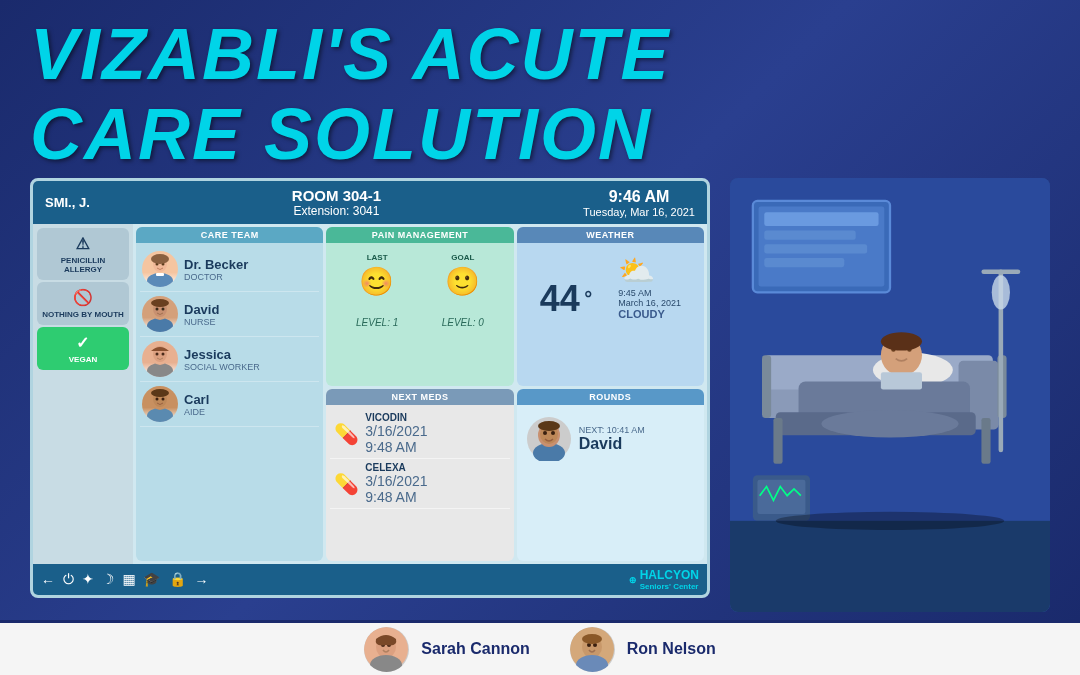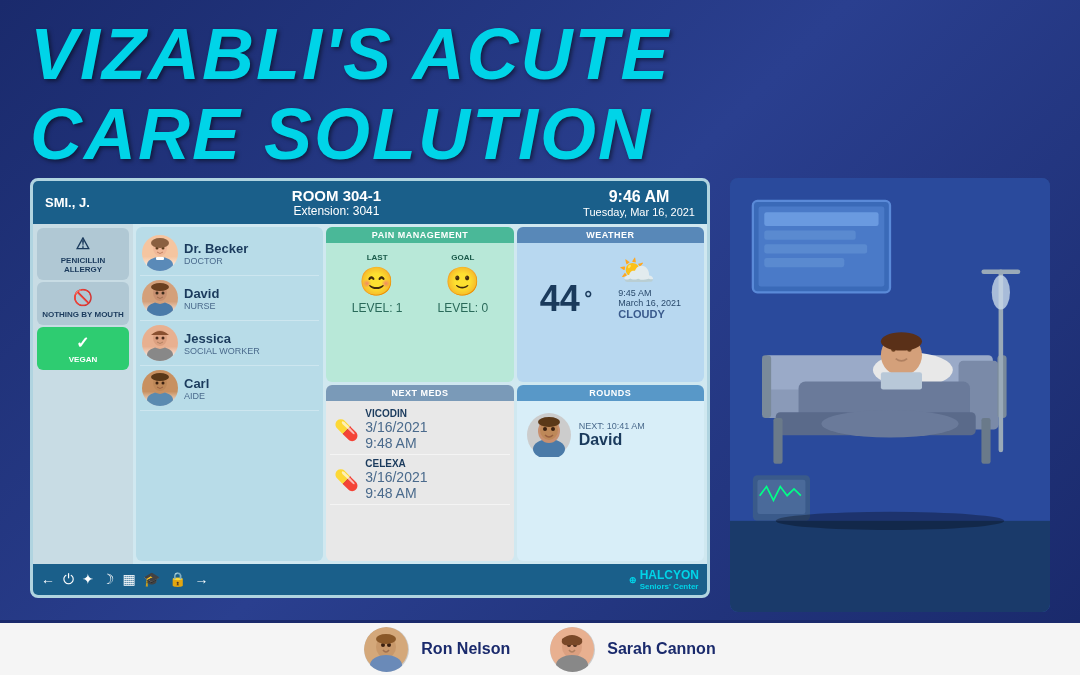--- a/index.html
+++ b/index.html
@@ -227,23 +227,24 @@
       font-weight: bold;
       color: #1a5a4a;
       margin-bottom: 3px;
     }
 
     .smiley {
       font-size: 28px;
     }
 
     .pain-level {
-      font-size: 12px;
+      font-size: 10px;
       color: #2a6a5a;
-      margin-top: 3px;
+      margin-top: 19px;
+      font-style: italic;
     }
 
     
     .weather-panel {
       background: #b8d8f0;
     }
 
     .weather-panel .sb-panel-header {
       background: #5888b8;
     }
@@ -474,20 +475,21 @@
           </div>
           <div class="alert-item vegan">
             <span class="alert-icon">✓</span>
             <span>VEGAN</span>
           </div>
         </div>
 
         <div class="sb-main">
 
           <div class="sb-panel care-team-panel">
+            <div class="sb-panel-header">CARE TEAM</div>
             <div class="sb-panel-content">
               <div class="staff-item">
                 <div class="staff-avatar face-female-1">
                   <svg width="36" height="36" viewBox="0 0 36 36">
                     <ellipse cx="18" cy="14" rx="9" ry="10" fill="#f5c5a0"></ellipse>
                     <ellipse cx="18" cy="30" rx="13" ry="8" fill="#5a8ab8"></ellipse>
                     <ellipse cx="18" cy="13" rx="7" ry="8" fill="#f0b898"></ellipse>
                     <circle cx="15" cy="13" r="1.5" fill="#5a3a1a"></circle>
                     <circle cx="21" cy="13" r="1.5" fill="#5a3a1a"></circle>
                     <path d="M15 17 Q18 20 21 17" stroke="#c08060" fill="none" stroke-width="1"></path>
@@ -713,38 +715,38 @@
         <ellipse cx="140" cy="300" rx="100" ry="8" fill="rgba(0,0,0,0.3)"></ellipse>
       </svg>
     </div>
   </div>
 </div>
 
 <div class="bottom-section">
   <div class="speaker">
     <div class="speaker-photo">
       <svg width="45" height="45" viewBox="0 0 45 45">
+        <circle cx="22" cy="22" r="22" fill="#e8b090"></circle>
+        <ellipse cx="22" cy="20" rx="10" ry="11" fill="#dca080"></ellipse>
+        <circle cx="19" cy="18" r="2" fill="#4a2a1a"></circle>
+        <circle cx="25" cy="18" r="2" fill="#4a2a1a"></circle>
+        <path d="M19 23 Q22 27 25 23" stroke="#b08060" fill="none" stroke-width="1.5"></path>
+        <path d="M12 12 Q22 4 32 12 Q34 20 22 18 Q10 20 12 12" fill="#7a4828"></path>
+        <ellipse cx="22" cy="38" rx="16" ry="10" fill="#888"></ellipse>
+      </svg>
+    </div>
+    <div class="speaker-name">Sarah Cannon</div>
+  </div>
+  <div class="speaker">
+    <div class="speaker-photo">
+      <svg width="45" height="45" viewBox="0 0 45 45">
         <circle cx="22" cy="22" r="22" fill="#d4a87a"></circle>
         <ellipse cx="22" cy="20" rx="10" ry="11" fill="#c8986a"></ellipse>
         <circle cx="19" cy="18" r="2" fill="#3a2010"></circle>
         <circle cx="25" cy="18" r="2" fill="#3a2010"></circle>
         <path d="M19 23 Q22 27 25 23" stroke="#a07050" fill="none" stroke-width="1.5"></path>
         <ellipse cx="22" cy="12" rx="10" ry="5" fill="#8a5828"></ellipse>
         <ellipse cx="22" cy="38" rx="16" ry="10" fill="#6a8ab8"></ellipse>
       </svg>
     </div>
     <div class="speaker-name">Ron Nelson</div>
   </div>
-  <div class="speaker">
-    <div class="speaker-photo">
-      <svg width="45" height="45" viewBox="0 0 45 45">
-        <circle cx="22" cy="22" r="22" fill="#e8b090"></circle>
-        <ellipse cx="22" cy="20" rx="10" ry="11" fill="#dca080"></ellipse>
-        <circle cx="19" cy="18" r="2" fill="#4a2a1a"></circle>
-        <circle cx="25" cy="18" r="2" fill="#4a2a1a"></circle>
-        <path d="M19 23 Q22 27 25 23" stroke="#b08060" fill="none" stroke-width="1.5"></path>
-        <path d="M12 12 Q22 4 32 12 Q34 20 22 18 Q10 20 12 12" fill="#7a4828"></path>
-        <ellipse cx="22" cy="38" rx="16" ry="10" fill="#888"></ellipse>
-      </svg>
-    </div>
-    <div class="speaker-name">Sarah Cannon</div>
-  </div>
 </div>
 
 </body></html>

